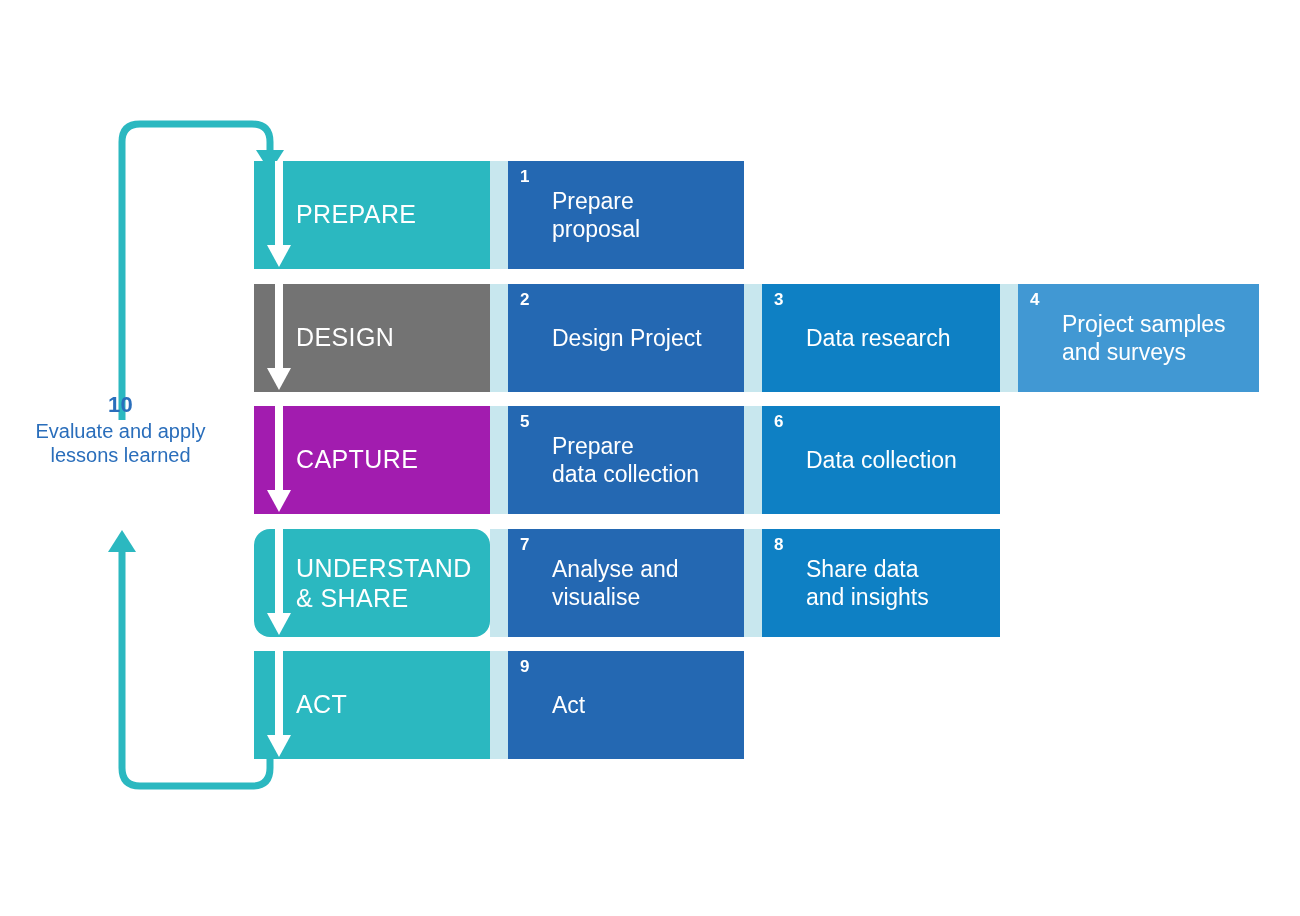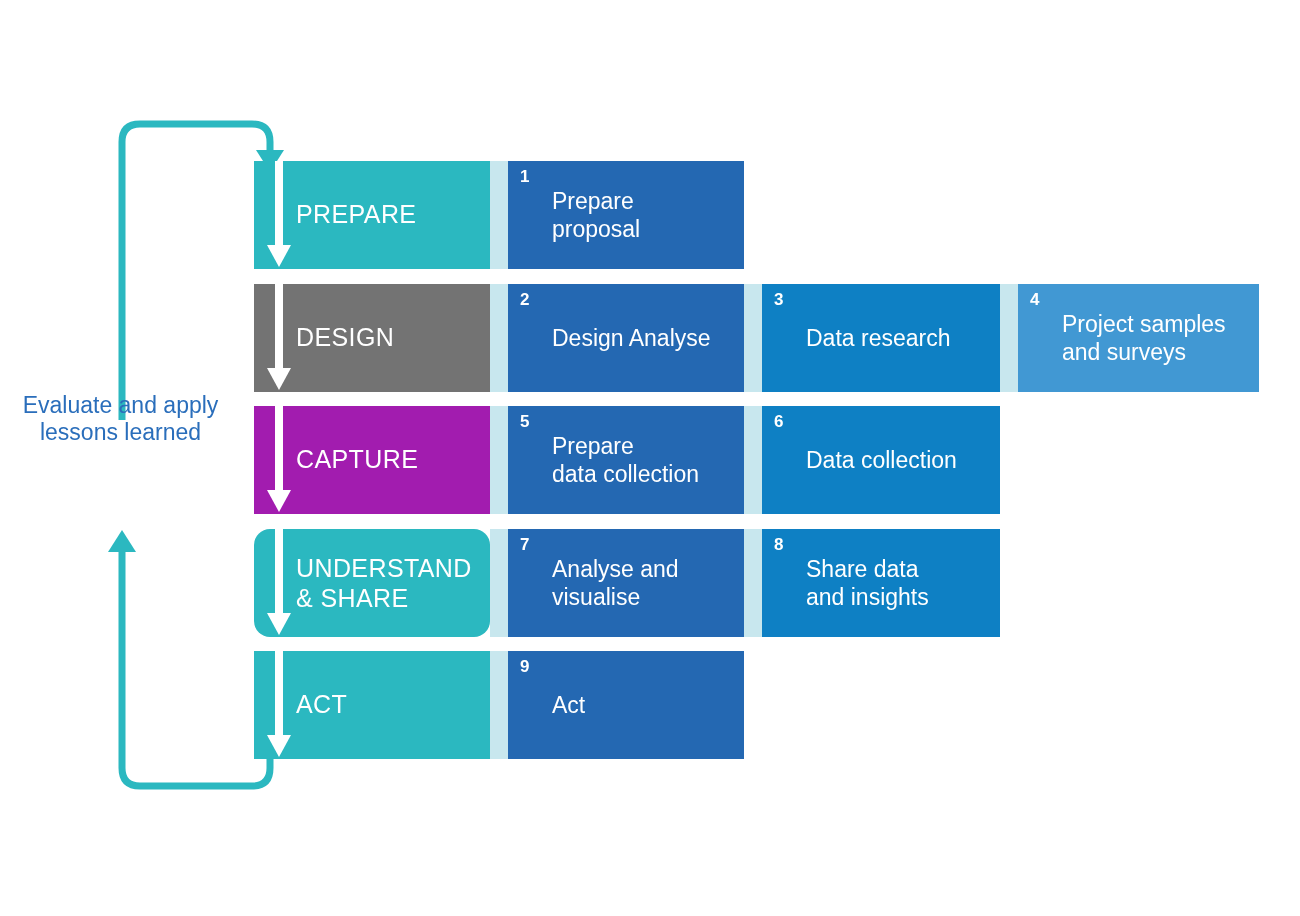--- a/index.html
+++ b/index.html
@@ -42,21 +42,21 @@
     line-height: 1.18;
   }
   .feedback-num {
     font-size: 22px;
     font-weight: bold;
     letter-spacing: 0.3px;
     display: block;
     margin-bottom: 2px;
   }
   .feedback-text {
-    font-size: 23px;
+    font-size: 20px;
     font-weight: normal;
     display: block;
   }
 
   
   .row {
     position: absolute;
     left: 254px;
     height: 108px;
   }
@@ -141,20 +141,21 @@
   <svg id="loop-layer" viewBox="0 0 1300 916" width="1300" height="916">
 
     <path d="M 122 420 L 122 142 Q 122 124 140 124 L 252 124 Q 270 124 270 142 L 270 152" fill="none" stroke="#2BB8C0" stroke-width="7" stroke-linecap="butt"></path>
     <polygon points="270,172 256,150 284,150" fill="#2BB8C0"></polygon>
 
     <path d="M 270 745 L 270 768 Q 270 786 252 786 L 140 786 Q 122 786 122 768 L 122 552" fill="none" stroke="#2BB8C0" stroke-width="7" stroke-linecap="butt"></path>
     <polygon points="122 530, 108 552, 136 552" fill="#2BB8C0"></polygon>
   </svg>
 
   <div class="feedback-block">
+    <span class="feedback-num">10</span>
     <span class="feedback-text">Evaluate and
 apply lessons
 learned</span>
   </div>
 
   <div id="rows-host">
       <div class="row" style="top: 161px;">
         <div class="phase" style="background: rgb(43, 184, 192);">
           <svg class="down-arrow" viewBox="0 0 26 108">
             <rect x="9" y="0" width="8" height="86" fill="#FFFFFF"></rect>
@@ -173,21 +174,21 @@
         <div class="phase" style="background: #737373;">
           <svg class="down-arrow" viewBox="0 0 26 108">
             <rect x="9" y="0" width="8" height="86" fill="#FFFFFF"></rect>
             <polygon points="13,106 1,84 25,84" fill="#FFFFFF"></polygon>
           </svg>
           <div class="phase-label">DESIGN</div>
         </div>
         <div class="gap" style="left: 236px; background: rgb(200, 231, 238);"></div>
         <div class="step single" style="left: 254px; width: 236px; background: rgb(36, 104, 178);">
           <span class="step-num">2</span>
-          <span class="step-label">Design Analyse</span>
+          <span class="step-label">Design Project</span>
         </div>
         <div class="gap" style="left: 490px; background: rgb(200, 231, 238);"></div>
         <div class="step single" style="left: 508px; width: 238px; background: rgb(14, 128, 196);">
           <span class="step-num">3</span>
           <span class="step-label">Data research</span>
         </div>
         <div class="gap" style="left: 746px; background: rgb(200, 231, 238);"></div>
         <div class="step" style="left: 764px; width: 241px; background: rgb(65, 152, 211);">
           <span class="step-num">4</span>
           <span class="step-label">Project samples

